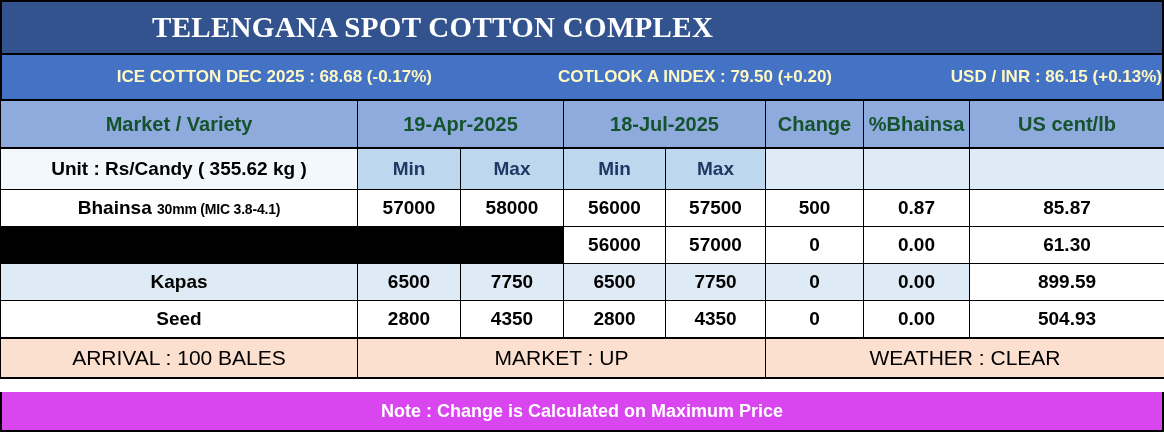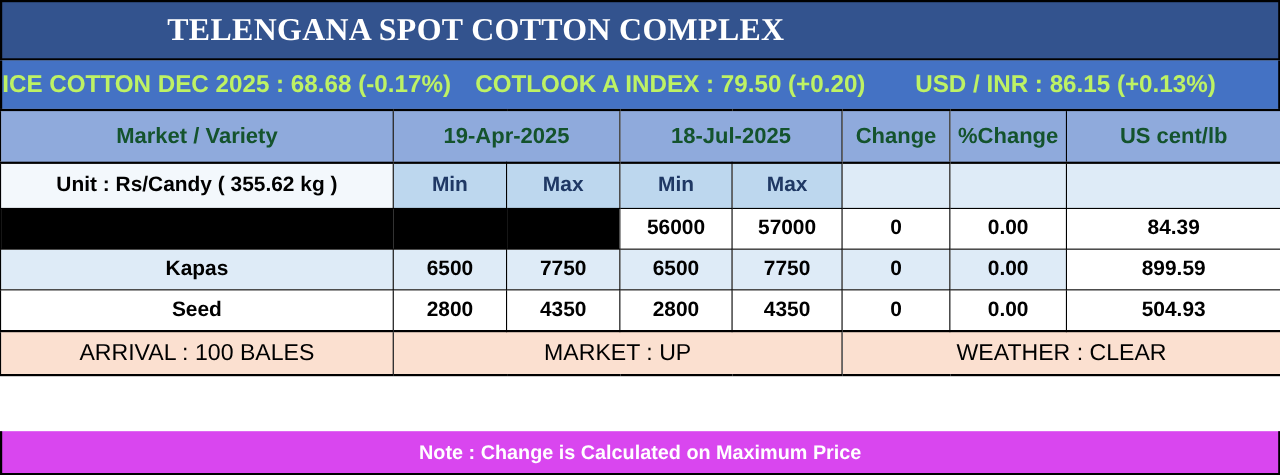--- a/index.html
+++ b/index.html
@@ -61,24 +61,24 @@
     left: 0; top: 55px;
     width: 1164px; height: 44px;
     background: #4472C4;
     border-left: 2px solid #000000;
     border-right: 2px solid #000000;
     box-sizing: border-box;
     display: flex;
     align-items: center;
   }
   .ticker-item {
-    color: #bef264;
-    font-weight: bold;
-    font-size: 22px;
-    text-align: left;
+    color: #fef9c3;
+    font-weight: bold;
+    font-size: 17px;
+    text-align: right;
     white-space: nowrap;
   }
   .ticker-1 { width: 430px; }
   .ticker-2 { width: 400px; }
   .ticker-3 { flex: 1; }
 
   
   .grid {
     position: absolute;
     left: 0; top: 99px;
@@ -210,45 +210,55 @@
       <col style="width:106px">
       <col style="width:195px">
     </colgroup>
 
     <tbody>
         <tr class="r-colhead">
       <td>Market / Variety</td>
       <td colspan="2">19-Apr-2025</td>
       <td colspan="2">18-Jul-2025</td>
       <td>Change</td>
-      <td>%Change</td>
+      <td>%Bhainsa</td>
       <td>US cent/lb</td>
     </tr>
 
     <tr class="r-unit">
       <td class="unit-label">Unit : Rs/Candy ( 355.62 kg )</td>
       <td class="minmax">Min</td>
       <td class="minmax">Max</td>
       <td class="minmax">Min</td>
       <td class="minmax">Max</td>
       <td></td>
       <td></td>
       <td></td>
     </tr>
 
+    <tr class="r-data">
+      <td class="cell-name"><span>Bhainsa</span> <span class="sub">30mm (MIC 3.8-4.1)</span></td>
+      <td>57000</td>
+      <td>58000</td>
+      <td>56000</td>
+      <td>57500</td>
+      <td>500</td>
+      <td>0.87</td>
+      <td>85.87</td>
+    </tr>
 
     <tr class="r-data">
       <td class="blackout"></td>
       <td class="blackout"></td>
       <td class="blackout"></td>
       <td>56000</td>
       <td>57000</td>
       <td>0</td>
       <td>0.00</td>
-      <td>84.39</td>
+      <td>61.30</td>
     </tr>
 
 
     <tr class="r-data">
       <td class="cell-name shaded">Kapas</td>
       <td class="shaded">6500</td>
       <td class="shaded">7750</td>
       <td class="shaded">6500</td>
       <td class="shaded">7750</td>
       <td class="shaded">0</td>

